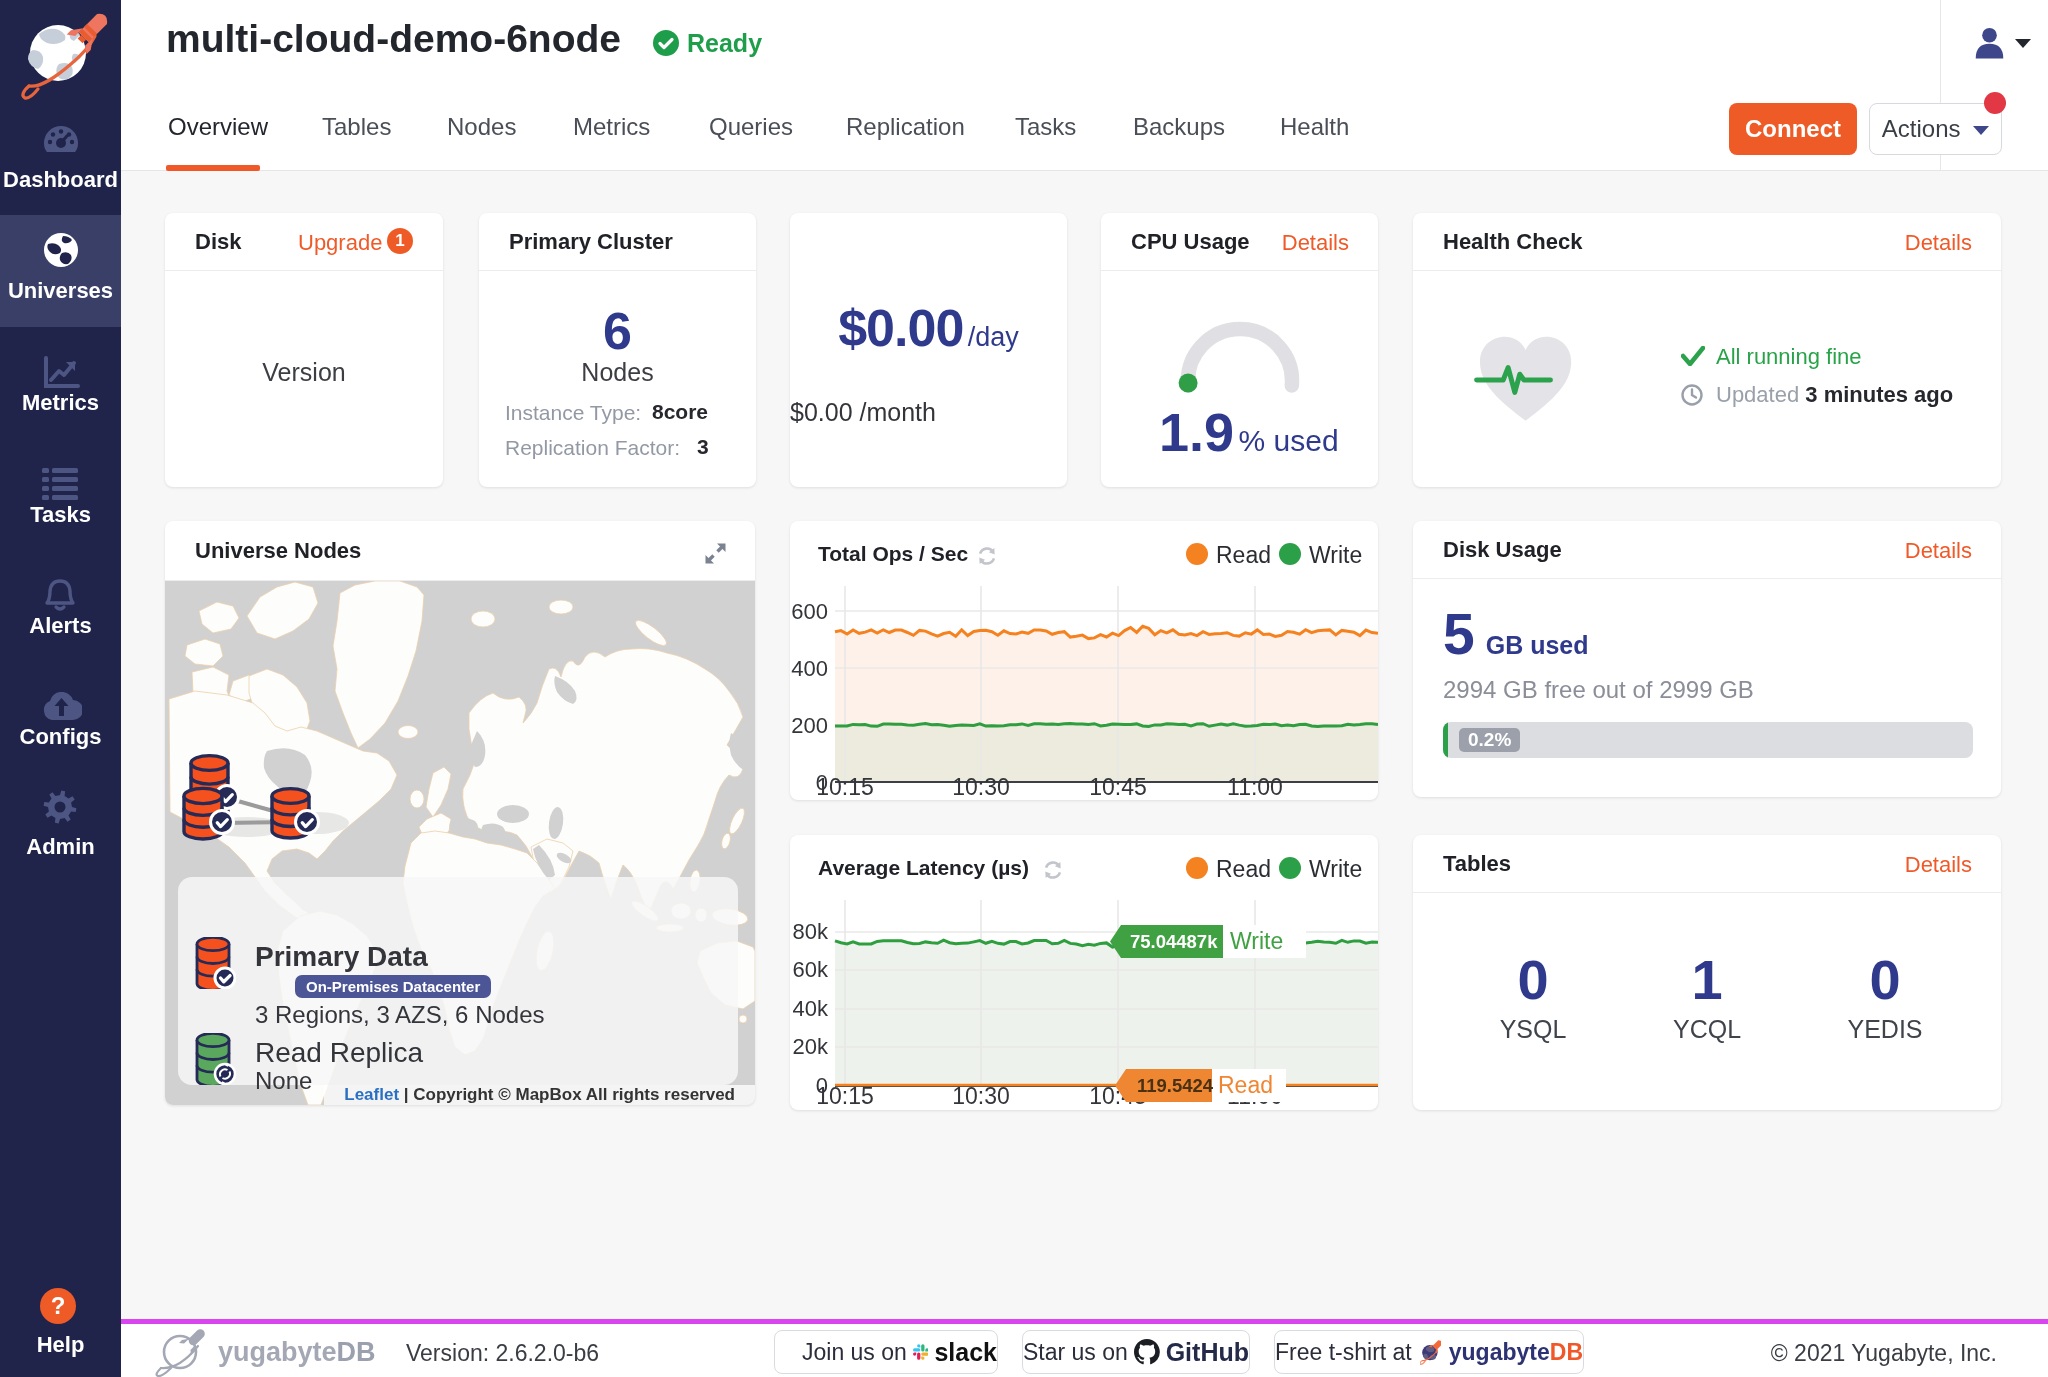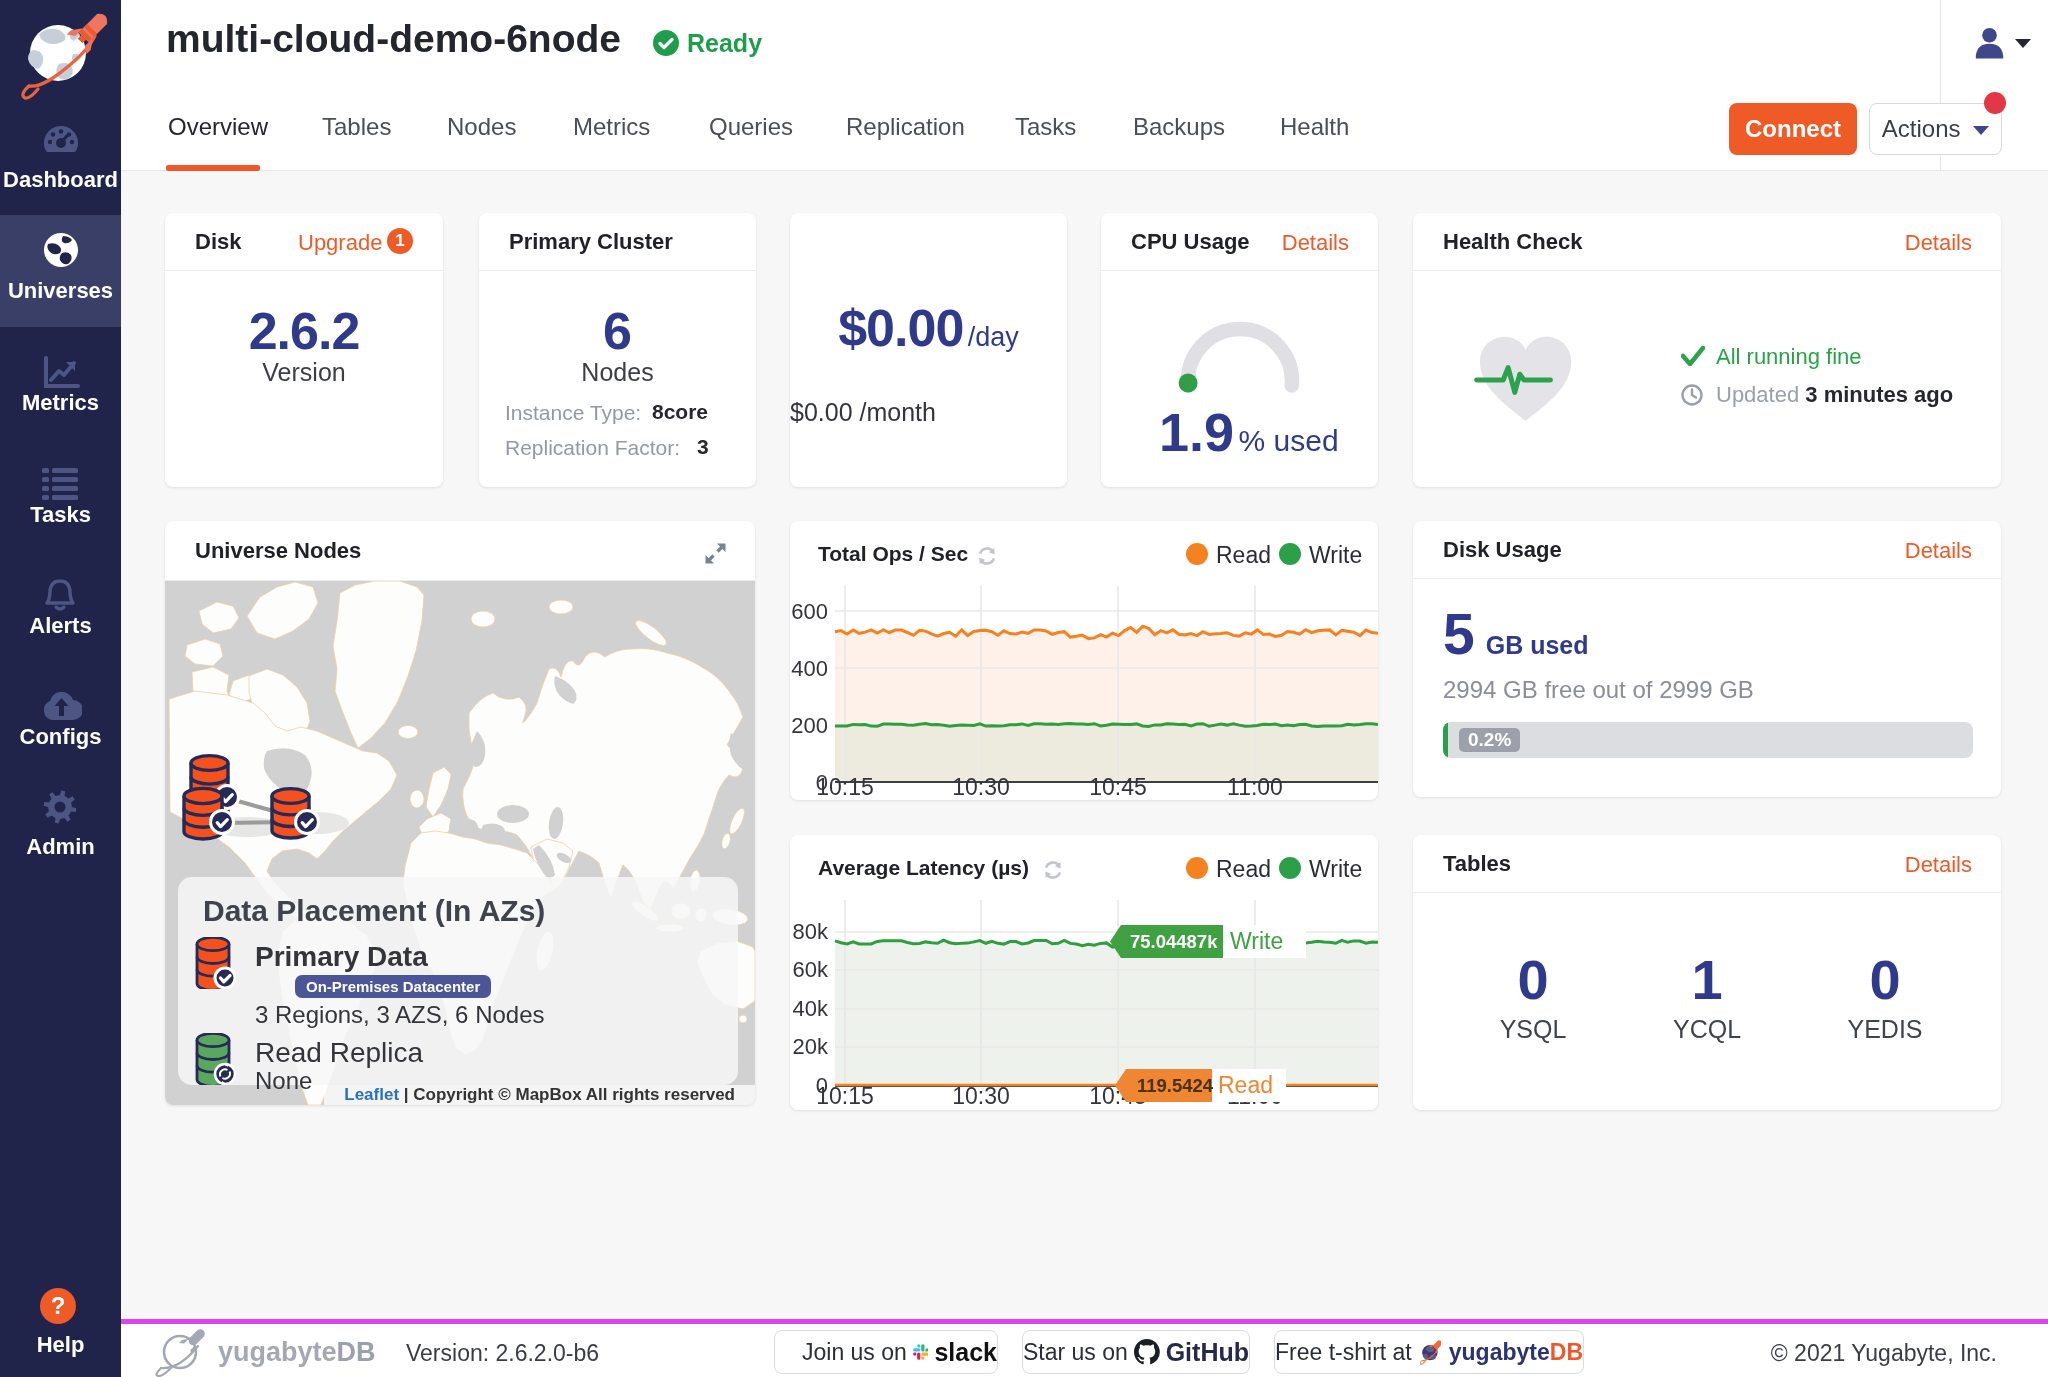--- a/index.html
+++ b/index.html
@@ -58,21 +58,20 @@
     <div class="abs" style="left:1748px;top:103px;width:133px;height:52px;background:#fff;border:1px solid #d6d9de;border-radius:8px;font-size:24px;color:#3a3f47;text-align:center;line-height:50px;">Actions <span style="display:inline-block;vertical-align:2px;margin-left:6px;width:0;height:0;border-left:8px solid transparent;border-right:8px solid transparent;border-top:9px solid #3d478a;"></span></div>
     <div class="abs" style="left:1863px;top:92px;width:22px;height:22px;border-radius:50%;background:#e23744;"></div>
   </div>
 
   <div class="card" style="left:165px;top:213px;width:278px;height:274px;">
     <div class="chead">
         <div class="ctitle">Disk</div>
       <div class="abs" style="left:133px;top:17px;font-size:22px;color:#ef5a28;">Upgrade</div>
       <div class="abs" style="left:222px;top:15px;width:26px;height:26px;border-radius:50%;background:#ee5b27;color:#fff;font-size:17px;font-weight:bold;text-align:center;line-height:26px;">1</div>
     </div>
-    <div class="abs bignum" style="left:0;top:88px;width:278px;font-size:52px;letter-spacing:-1px;text-align:center;">2.6.2</div>
     <div class="abs" style="left:0;top:145px;width:278px;font-size:25px;color:#3c3e44;text-align:center;">Version</div>
   </div>
 
   <div class="card" style="left:479px;top:213px;width:277px;height:274px;">
     <div class="chead">
         <div class="ctitle">Primary Cluster</div>
       </div>
     <div class="abs bignum" style="left:0;top:88px;width:277px;font-size:52px;text-align:center;">6</div>
     <div class="abs" style="left:0;top:145px;width:277px;font-size:25px;color:#3c3e44;text-align:center;">Nodes</div>
     <div class="abs" style="left:26px;top:188px;font-size:21px;color:#9399a4;">Instance Type:</div>
@@ -202,21 +201,20 @@
           <path d="M52.2 241.6 l3.4 4.0 l6.7 -6.9" stroke="#fff" stroke-width="3.2" fill="none" stroke-linecap="round" stroke-linejoin="round"></path>
 <path d="M107.0 215.0 v34.6 a18.5 7.4 0 0 0 37.0 0 v-34.6" fill="#f4511e" stroke="#252a56" stroke-width="3.4"></path>
 <path d="M107.0 226.5 a18.5 7.4 0 0 0 37.0 0" fill="none" stroke="#252a56" stroke-width="3.4"></path>
 <path d="M107.0 238.1 a18.5 7.4 0 0 0 37.0 0" fill="none" stroke="#252a56" stroke-width="3.4"></path>
 <ellipse cx="125.5" cy="215.0" rx="18.5" ry="7.4" fill="#f4511e" stroke="#252a56" stroke-width="3.4"></ellipse>
 <circle cx="142" cy="241" r="11.5" fill="#252a56" stroke="#fff" stroke-width="3"></circle>
           <path d="M137.2 241.6 l3.4 4.0 l6.7 -6.9" stroke="#fff" stroke-width="3.2" fill="none" stroke-linecap="round" stroke-linejoin="round"></path>
         </svg>
       
       <div class="abs" style="left:13px;top:296px;width:560px;height:208px;background:rgba(247,247,247,0.84);border-radius:14px;"></div>
-      <div class="abs" style="left:38px;top:313px;font-size:30px;font-weight:bold;color:#3f434c;">Data Placement (In AZs)</div>
       <svg class="abs" style="left:29px;top:356px" width="42" height="52" viewBox="0 0 42 52">
           <path d="M3.0 7.0 v39.6 a16.0 6.7 0 0 0 32.0 0 v-39.6" fill="#f4511e" stroke="#252a56" stroke-width="2.8"></path>
 <path d="M3.0 19.8 a16.0 6.7 0 0 0 32.0 0" fill="none" stroke="#252a56" stroke-width="2.8"></path>
 <path d="M3.0 32.5 a16.0 6.7 0 0 0 32.0 0" fill="none" stroke="#252a56" stroke-width="2.8"></path>
 <ellipse cx="19.0" cy="7.0" rx="16.0" ry="6.7" fill="#f4511e" stroke="#252a56" stroke-width="2.8"></ellipse>
           <circle cx="31" cy="41" r="10" fill="#252a56" stroke="#fff" stroke-width="3"></circle>
           <path d="M26.5 41.0 l3.3 3.8 l6.2 -6.2" stroke="#fff" stroke-width="3.4" fill="none" stroke-linecap="round" stroke-linejoin="round"></path>
         </svg>
       <div class="abs" style="left:90px;top:360px;font-size:28px;font-weight:bold;color:#33353b;">Primary Data</div>
       <div class="abs" style="left:89px;top:394px;height:23px;background:#4c5596;border-radius:7px;color:#fff;font-size:15px;font-weight:bold;line-height:23px;padding:0 11px;margin-left:41px;">On-Premises Datacenter</div>

